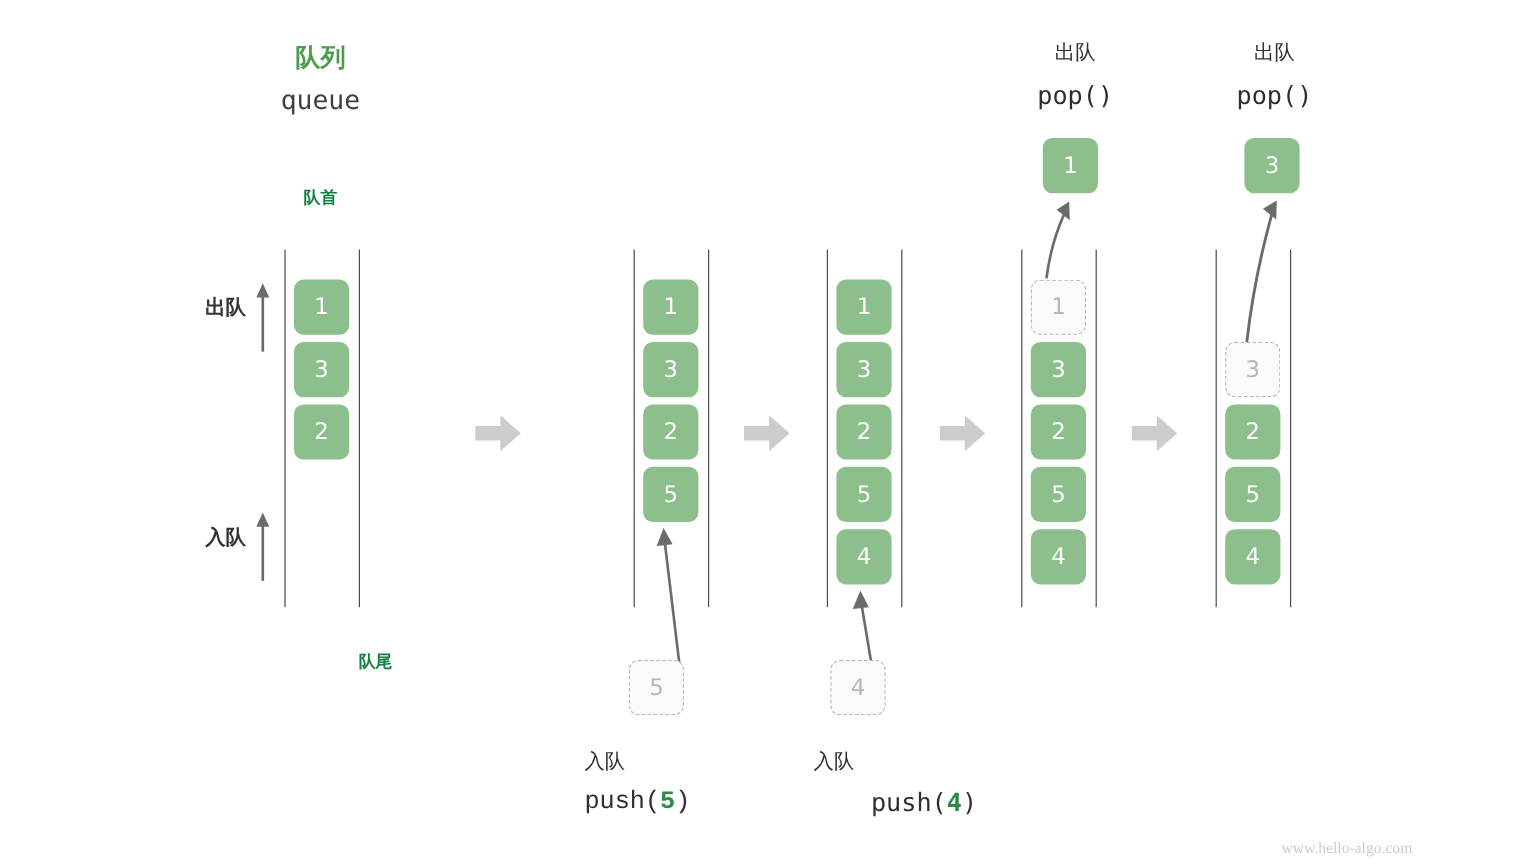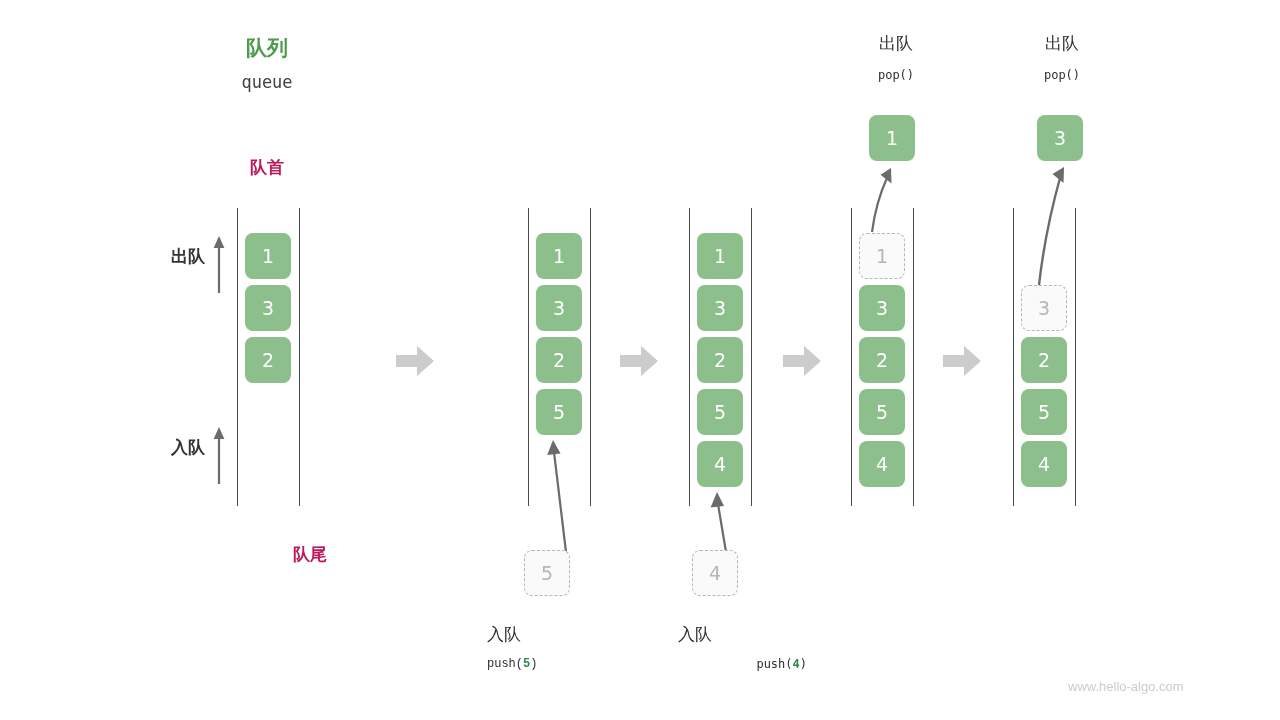--- a/index.html
+++ b/index.html
@@ -21,58 +21,59 @@
   .title-cn {
     font-size: 21px;
     font-weight: bold;
     color: #4d9b4d;
     text-align: center;
     white-space: nowrap;
     font-family: Liberation Serif, serif;
   }
   .title-mono {
     font-family: "DejaVu Sans Mono", "Liberation Mono", monospace;
-    font-size: 17px;
+    font-size: 22px;
     color: #3f3f3f;
     text-align: center;
     white-space: nowrap;
   }
   .end-label {
-    font-size: 17px;
+    font-size: 14px;
     font-weight: bold;
-    color: #be185d;
+    color: #15803d;
     text-align: center;
     white-space: nowrap;
   }
   .side-label {
     font-size: 17px;
     font-weight: bold;
     color: #333333;
     text-align: right;
     white-space: nowrap;
   }
   .op-cn {
     font-size: 17px;
     color: #2f2f2f;
     text-align: center;
     white-space: nowrap;
   }
   .op-mono {
     font-family: "DejaVu Sans Mono", "Liberation Mono", monospace;
-    font-size: 12px;
+    font-size: 21px;
     color: #2f2f2f;
     text-align: center;
     white-space: nowrap;
   }
   .op-mono .arg { color: #2e8b45; font-weight: bold; }
   .watermark {
-    font-family: Liberation Sans, sans-serif;
+    font-family: Liberation Serif, serif;
     font-size: 13px;
     color: #cccccc;
     white-space: nowrap;
+    margin-top: 20px;
   }
 
   
   .rail {
     position: absolute;
     width: 1px;
     background: #4a4a4a;
   }
 
   
@@ -169,21 +170,21 @@
     <div class="cell" style="left:697px; top:389px;">5</div>
     <div class="cell" style="left:697px; top:441px;">4</div>
   </div>
 
   <svg class="thin-arrow" style="left:700px; top:482px;" width="40" height="72" viewBox="0 0 40 72">
     <line x1="26" y1="70" x2="18" y2="22" stroke="#6b6b6b" stroke-width="2.2"></line>
     <path d="M17 10 L24 24 L10.6 25.6 Z" fill="#6b6b6b"></path>
   </svg>
   <div class="cell ghost" style="left:692px; top:550px;">4</div>
   <div class="abs op-cn" style="left:678px; top:623px; width:120px; text-align:left;">入队</div>
-  <div class="abs op-mono" style="left:647px; top:657px; width:160px; text-align:right;"><span>push(</span><span class="arg">4</span><span>)</span></div>
+  <div class="abs op-mono" style="left:690px; top:657px; width:160px; text-align:center;"><span>push(</span><span class="arg">4</span><span>)</span></div>
 
   <svg class="step-arrow" style="left:783px; top:346px;" viewBox="0 0 38 30">
     <path d="M0 9 H21 V0 L38 15 L21 30 V21 H0 Z" fill="#cccccc"></path>
   </svg>
 
   <div>
     <div class="rail" style="left:851px; top:208px; height:298px;"></div>
     <div class="rail" style="left:913px; top:208px; height:298px;"></div>
     <div class="cell ghost" style="left:859px; top:233px;">1</div>
     <div class="cell" style="left:859px; top:285px;">3</div>

